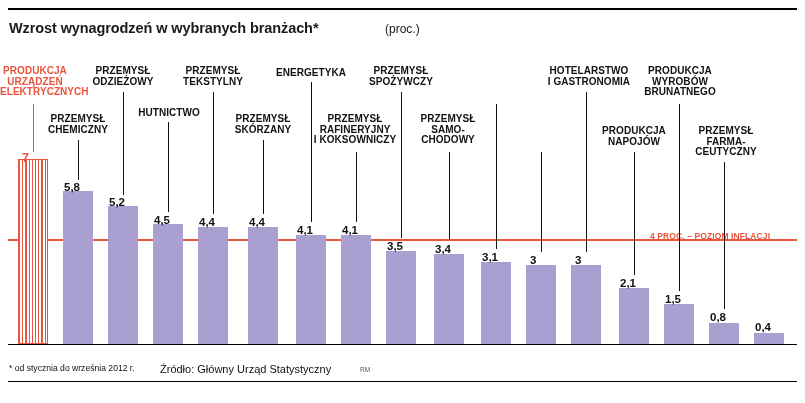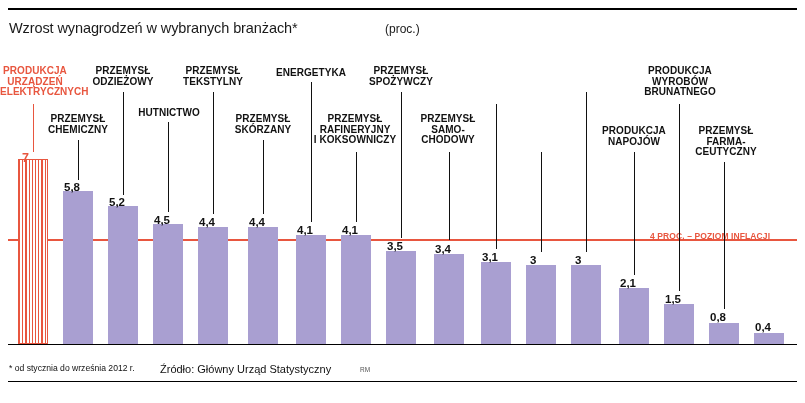--- a/index.html
+++ b/index.html
@@ -26,21 +26,21 @@
     top: 8px;
     width: 789px;
     height: 2px;
     background: #000000;
   }
   .title {
     position: absolute;
     left: 9px;
     top: 20px;
     font-size: 14.5px;
-    font-weight: normal;
+    font-weight: bold;
     letter-spacing: -0.1px;
     white-space: nowrap;
   }
   .title-unit {
     position: absolute;
     left: 385px;
     top: 22px;
     font-size: 12px;
     font-weight: normal;
     color: #1a1a1a;
@@ -261,20 +261,24 @@
     <div class="bar" style="left:481px; height:82px;"></div>
     <div class="bar-value" style="left:482px; top:251px;">3,1</div>
     <div class="leader" style="left:496px; top:104px; height:145px;"></div>
 
     <div class="bar" style="left:526px; height:79px;"></div>
     <div class="bar-value" style="left:530px; top:254px;">3</div>
     <div class="leader" style="left:541px; top:152px; height:100px;"></div>
 
     <div class="bar" style="left:571px; height:79px;"></div>
     <div class="bar-value" style="left:575px; top:254px;">3</div>
+    <div class="cat-label" style="left:543px; top:66px; width:92px;">
+      <span>HOTELARSTWO</span><br>
+      <span>I GASTRONOMIA</span>
+    </div>
     <div class="leader" style="left:586px; top:92px; height:160px;"></div>
 
     <div class="bar" style="left:619px; height:56px;"></div>
     <div class="bar-value" style="left:620px; top:277px;">2,1</div>
     <div class="cat-label" style="left:594px; top:126px; width:80px;">
       <span>PRODUKCJA</span><br>
       <span>NAPOJÓW</span>
     </div>
     <div class="leader" style="left:634px; top:152px; height:123px;"></div>
 

